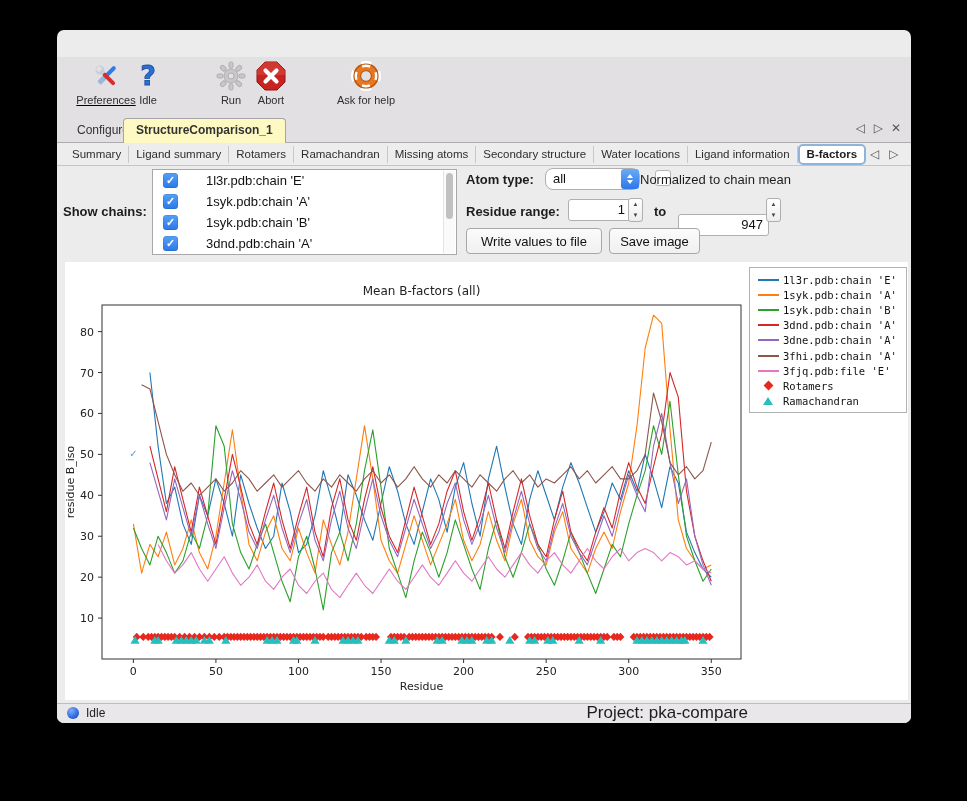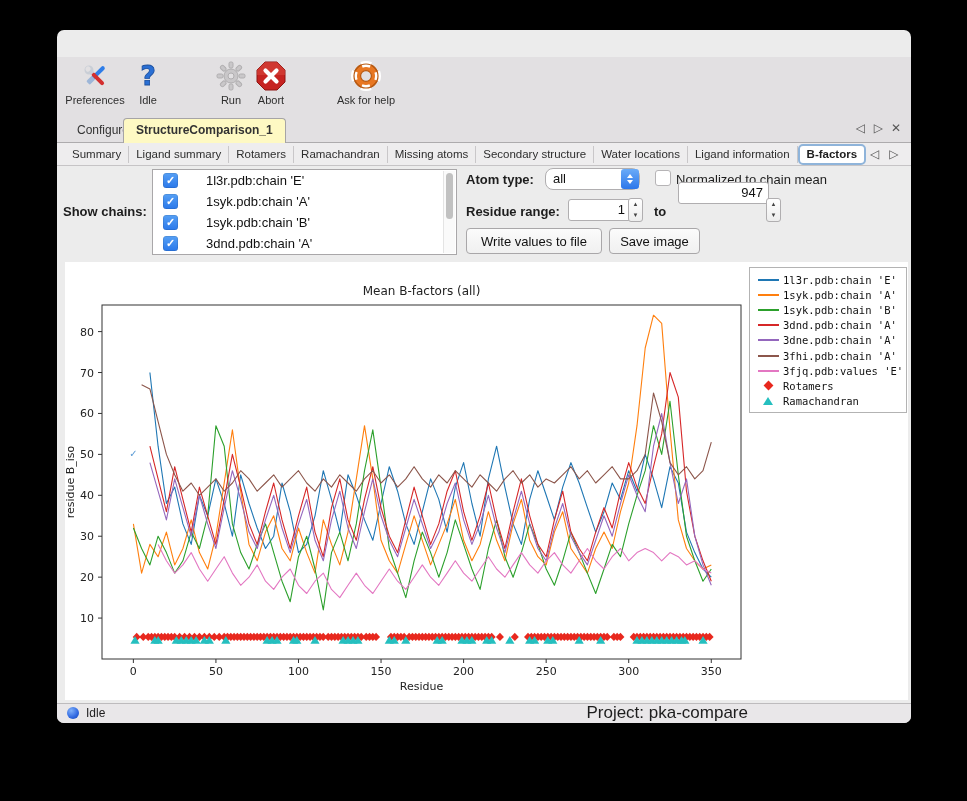--- a/index.html
+++ b/index.html
@@ -83,21 +83,21 @@
   svg text{font-family:"DejaVu Sans","Liberation Sans",sans-serif;}
 </style>
 </head>
 <body>
 
 <div id="stage">
   <div id="win">
 
 
     <div id="toolbar">
-        <div class="tool" style="left: 6px; width: 64px;">
+        <div class="tool" style="left: 17px; width: 64px; text-decoration: underline;">
           <span class="ticon">
             <svg width="32" height="32" viewBox="0 0 32 32">
               <g transform="rotate(45 16 16)">
                 <rect x="14" y="3" width="4" height="17" rx="2" fill="#2f7de8"></rect>
                 <rect x="13.4" y="18" width="5.2" height="8" rx="1.5" fill="#9db6d8"></rect>
               </g>
               <g transform="rotate(-45 16 16)">
                 <rect x="14" y="12" width="4" height="16" rx="2" fill="#d32f2f"></rect>
                 <circle cx="16" cy="7.5" r="4.5" fill="#c9ced6"></circle>
                 <circle cx="16" cy="6.2" r="2.6" fill="#e2e0e2"></circle>
@@ -207,30 +207,30 @@
 
       <span class="blabel" style="left:409px;top:6px;">Atom type:</span>
       <div id="atomdrop">
         <span class="dval">all</span>
         <span class="dcap">
             <i class="chup"></i>
             <i class="chdn"></i>
           </span>
       </div>
       <span class="ncb" style="left:598px;top:4px;"></span>
-      <span class="plainlabel" style="left:619px;top:6px;">Normalized to chain mean</span>
+      <span class="plainlabel" style="left:583px;top:6px;">Normalized to chain mean</span>
 
       <span class="blabel" style="left:409px;top:38px;">Residue range:</span>
       <div class="fieldbox numfield" style="left:511px;top:33px;width:56px;">1</div>
       <div class="stepper" style="left:571px;top:32px;">
           <span>▲</span>
           <span>▼</span>
         </div>
       <span class="plainlabel" style="left:597px;top:38px;font-weight:bold;">to</span>
-      <div class="fieldbox numfield" style="left:621px;top:16px;width:84px;">947</div>
+      <div class="fieldbox numfield" style="left:621px;top:48px;width:84px;">947</div>
       <div class="stepper" style="left:709px;top:32px;">
           <span>▲</span>
           <span>▼</span>
         </div>
 
       <div class="btn" style="left:409px;top:62px;width:134px;">Write values to file</div>
       <div class="btn" style="left:552px;top:62px;width:89px;">Save image</div>
     </div>
 
     <div id="plotpanel">
@@ -515,21 +515,21 @@
           <div class="litem">
             <span class="lsw">
               <span class="lline" style="background:#8c564b"></span>
             </span>
             <span class="ltext">3fhi.pdb:chain 'A'</span>
           </div>
           <div class="litem">
             <span class="lsw">
               <span class="lline" style="background:#e377c2"></span>
             </span>
-            <span class="ltext">3fjq.pdb:values 'E'</span>
+            <span class="ltext">3fjq.pdb:file 'E'</span>
           </div>
           <div class="litem">
             <span class="lsw">
               <span class="ldia" style="background:#e8281e"></span>
             </span>
             <span class="ltext">Rotamers</span>
           </div>
           <div class="litem">
             <span class="lsw">
               <span class="ltri"></span>

